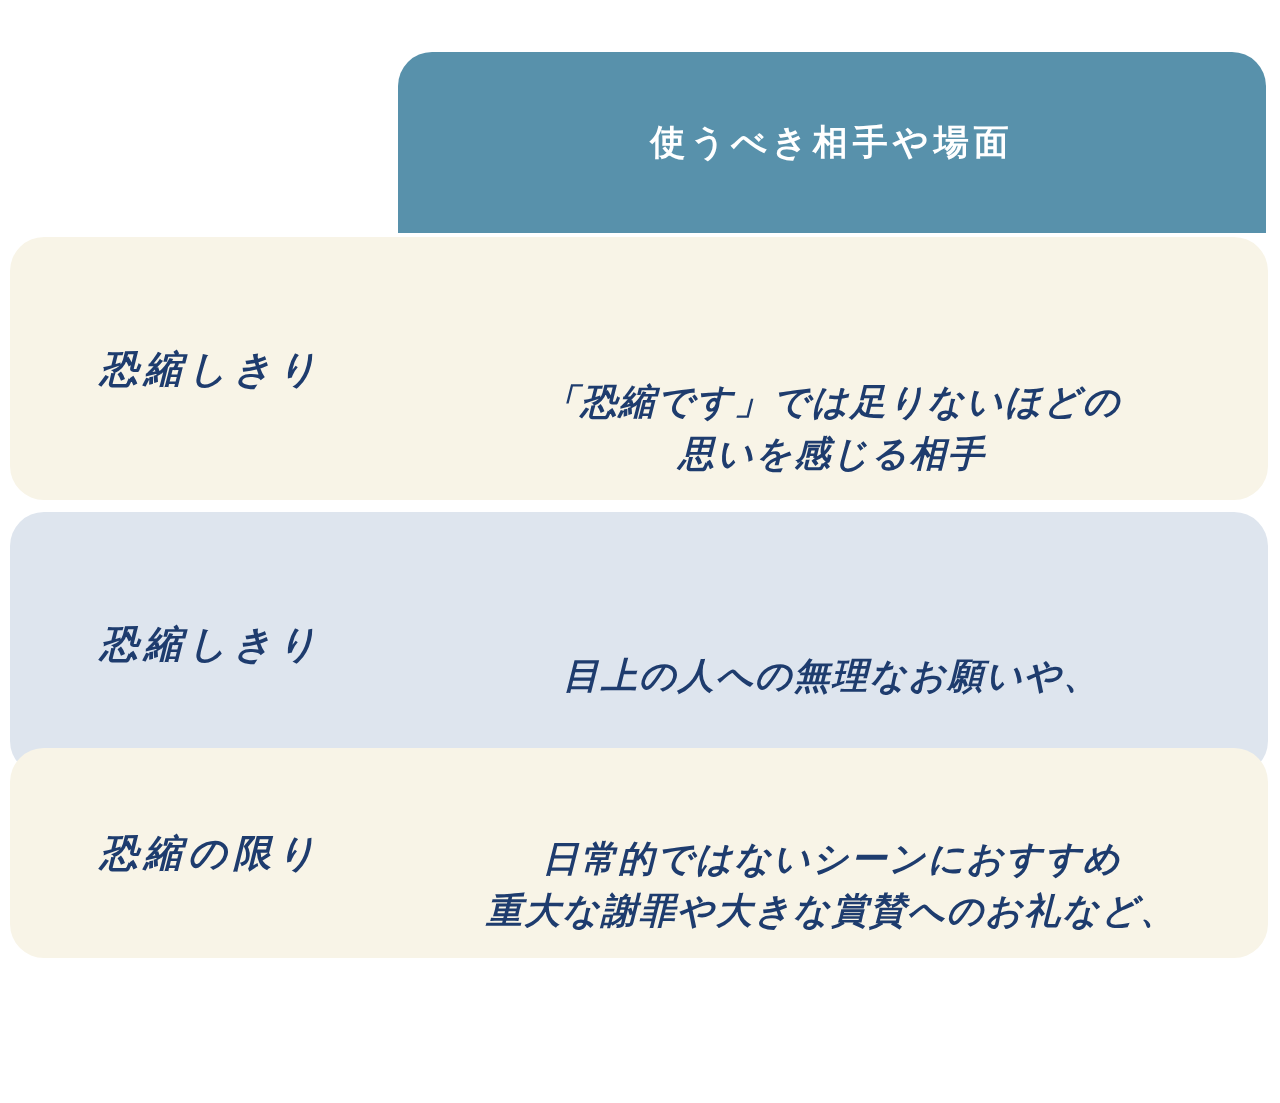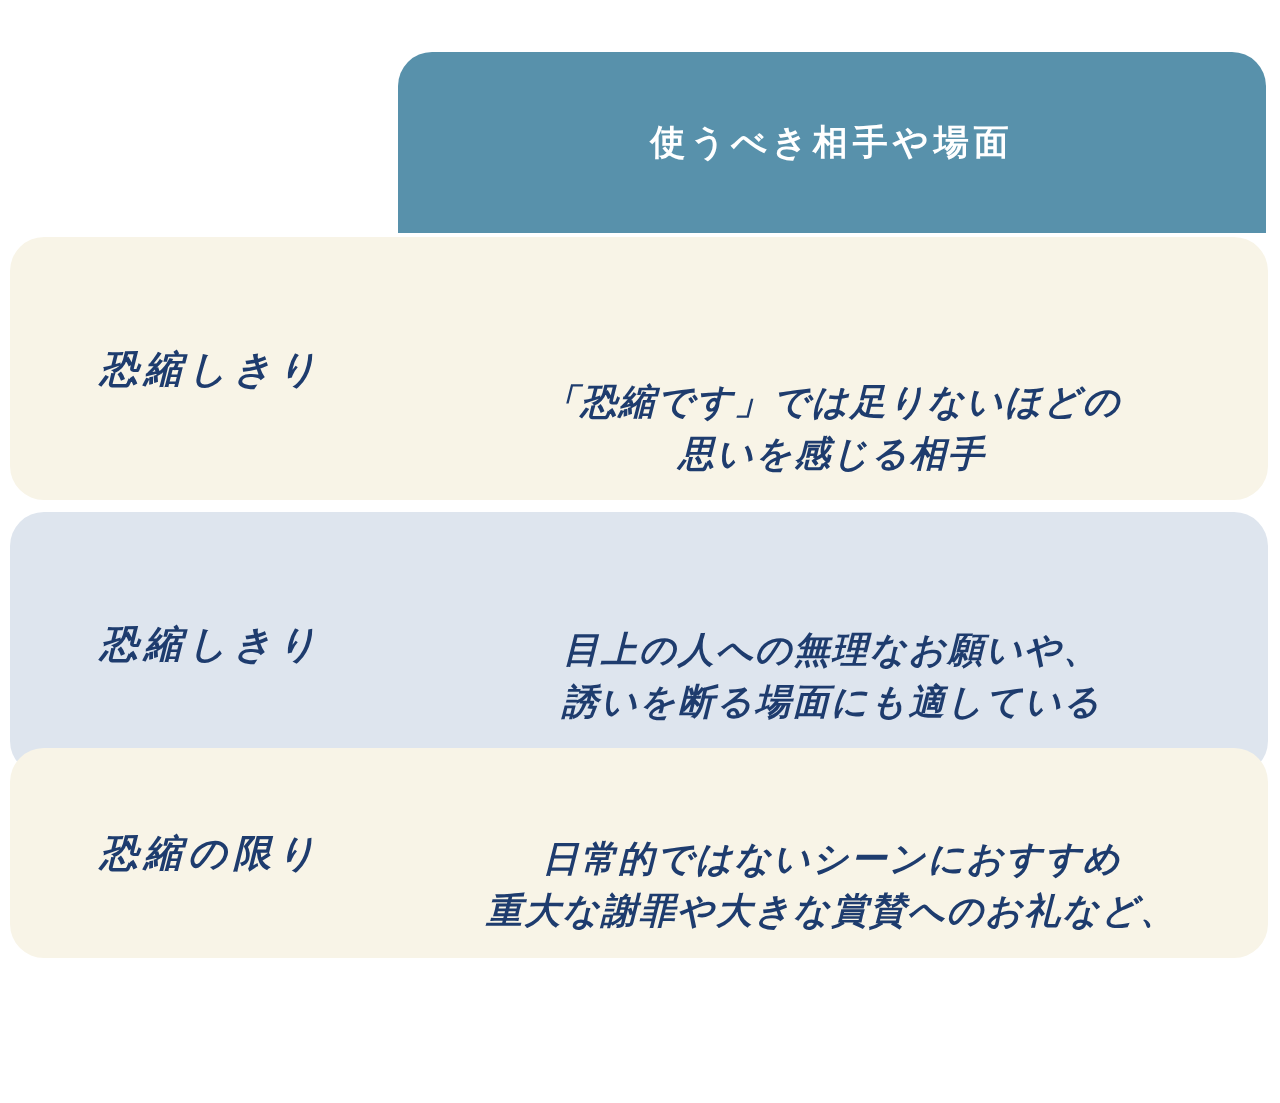--- a/index.html
+++ b/index.html
@@ -93,21 +93,20 @@
     <div class="desc">
       <span class="line">「恐縮です」では足りないほどの</span>
       <span class="line">思いを感じる相手</span>
     </div>
   </div>
 
   <div class="row row-2">
     <span class="term">恐縮しきり</span>
     <div class="desc">
       <span class="line">目上の人への無理なお願いや、</span>
-      <span class="line">誘いを断る場面にも適している</span>
     </div>
   </div>
 
   <div class="row row-3">
     <span class="term">恐縮の限り</span>
     <div class="desc">
       <span class="line">日常的ではないシーンにおすすめ</span>
       <span class="line">重大な謝罪や大きな賞賛へのお礼など、</span>
     </div>
   </div>

